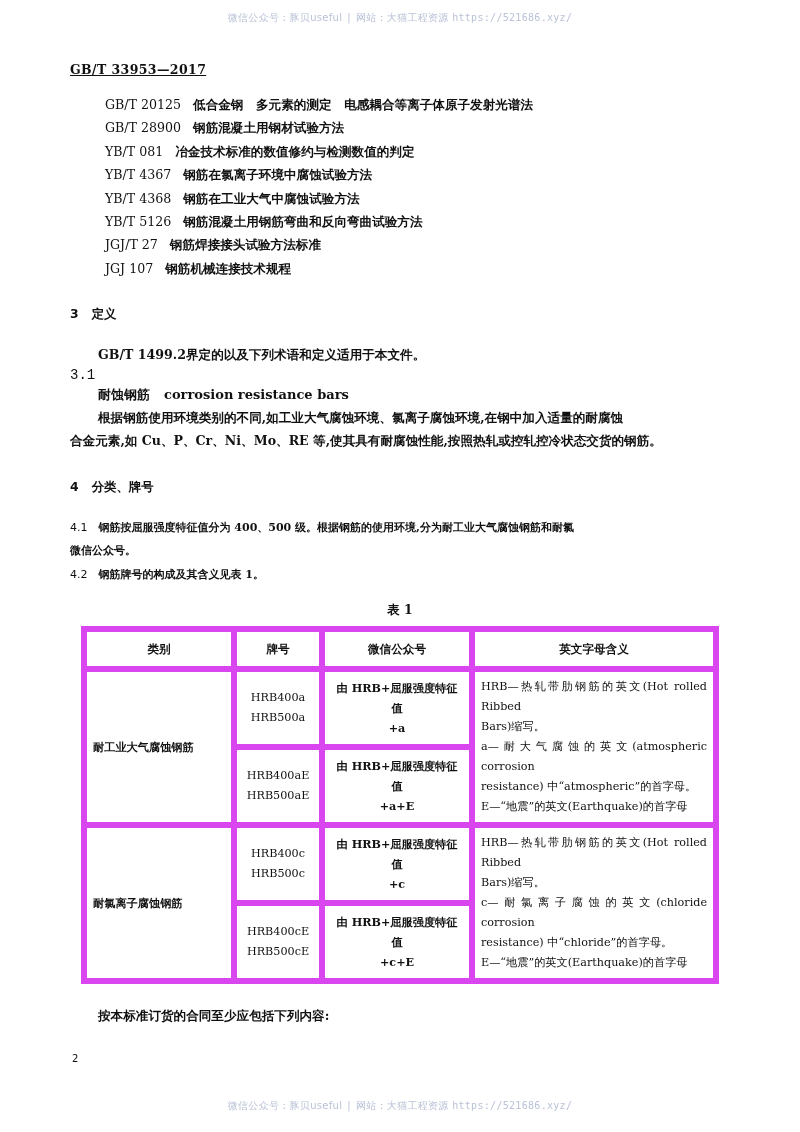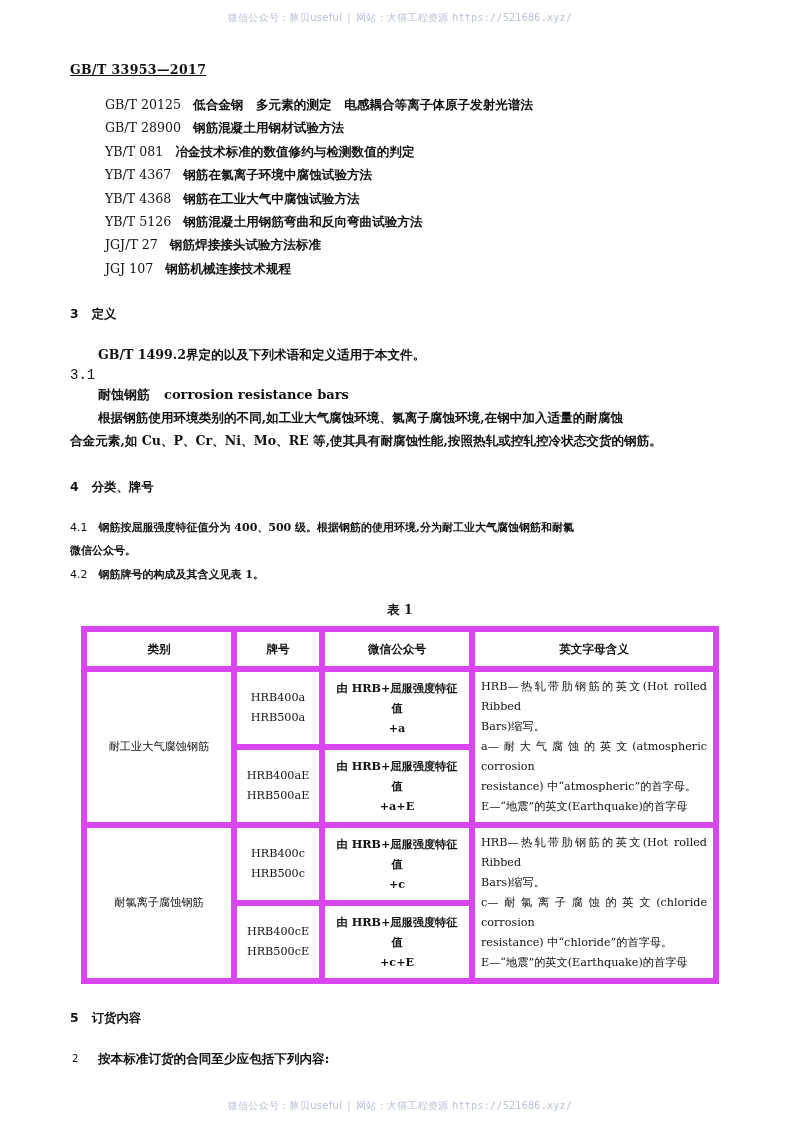--- a/index.html
+++ b/index.html
@@ -149,22 +149,21 @@
     font-weight: bold;
     font-size: 11.6px;
     padding: 7px 4px;
   }
   .col-cat { width: 150px; }
   .col-grade { width: 88px; }
   .col-comp { width: 150px; }
   .col-mean { width: 244px; }
 
   td.cat-cell {
-    text-align: center;
-    font-weight: normal;
+    font-weight: bold;
     font-size: 11.6px;
   }
   td.grade-cell {
     text-align: center;
     font-family: "DejaVu Serif", "Liberation Serif", serif;
     font-size: 11.6px;
     line-height: 22px;
     margin-left: 16px;
   }
   td.comp-cell {
@@ -341,23 +340,20 @@
             <span>HRB500cE</span>
           </td>
           <td class="comp-cell">
             <span>由 HRB+屈服强度特征值</span><br>
             <span>+c+E</span>
           </td>
         </tr>
       </tbody>
     </table>
 
-    <div class="clause-head">
-      <span class="num">5</span><span>订货内容</span>
-    </div>
 
     <div class="spacer-md"></div>
 
     <p class="para">按本标准订货的合同至少应包括下列内容:</p>
 
   </div>
 
   <div id="page-number">2</div>
 
   <div class="watermark" id="wm-bottom">

